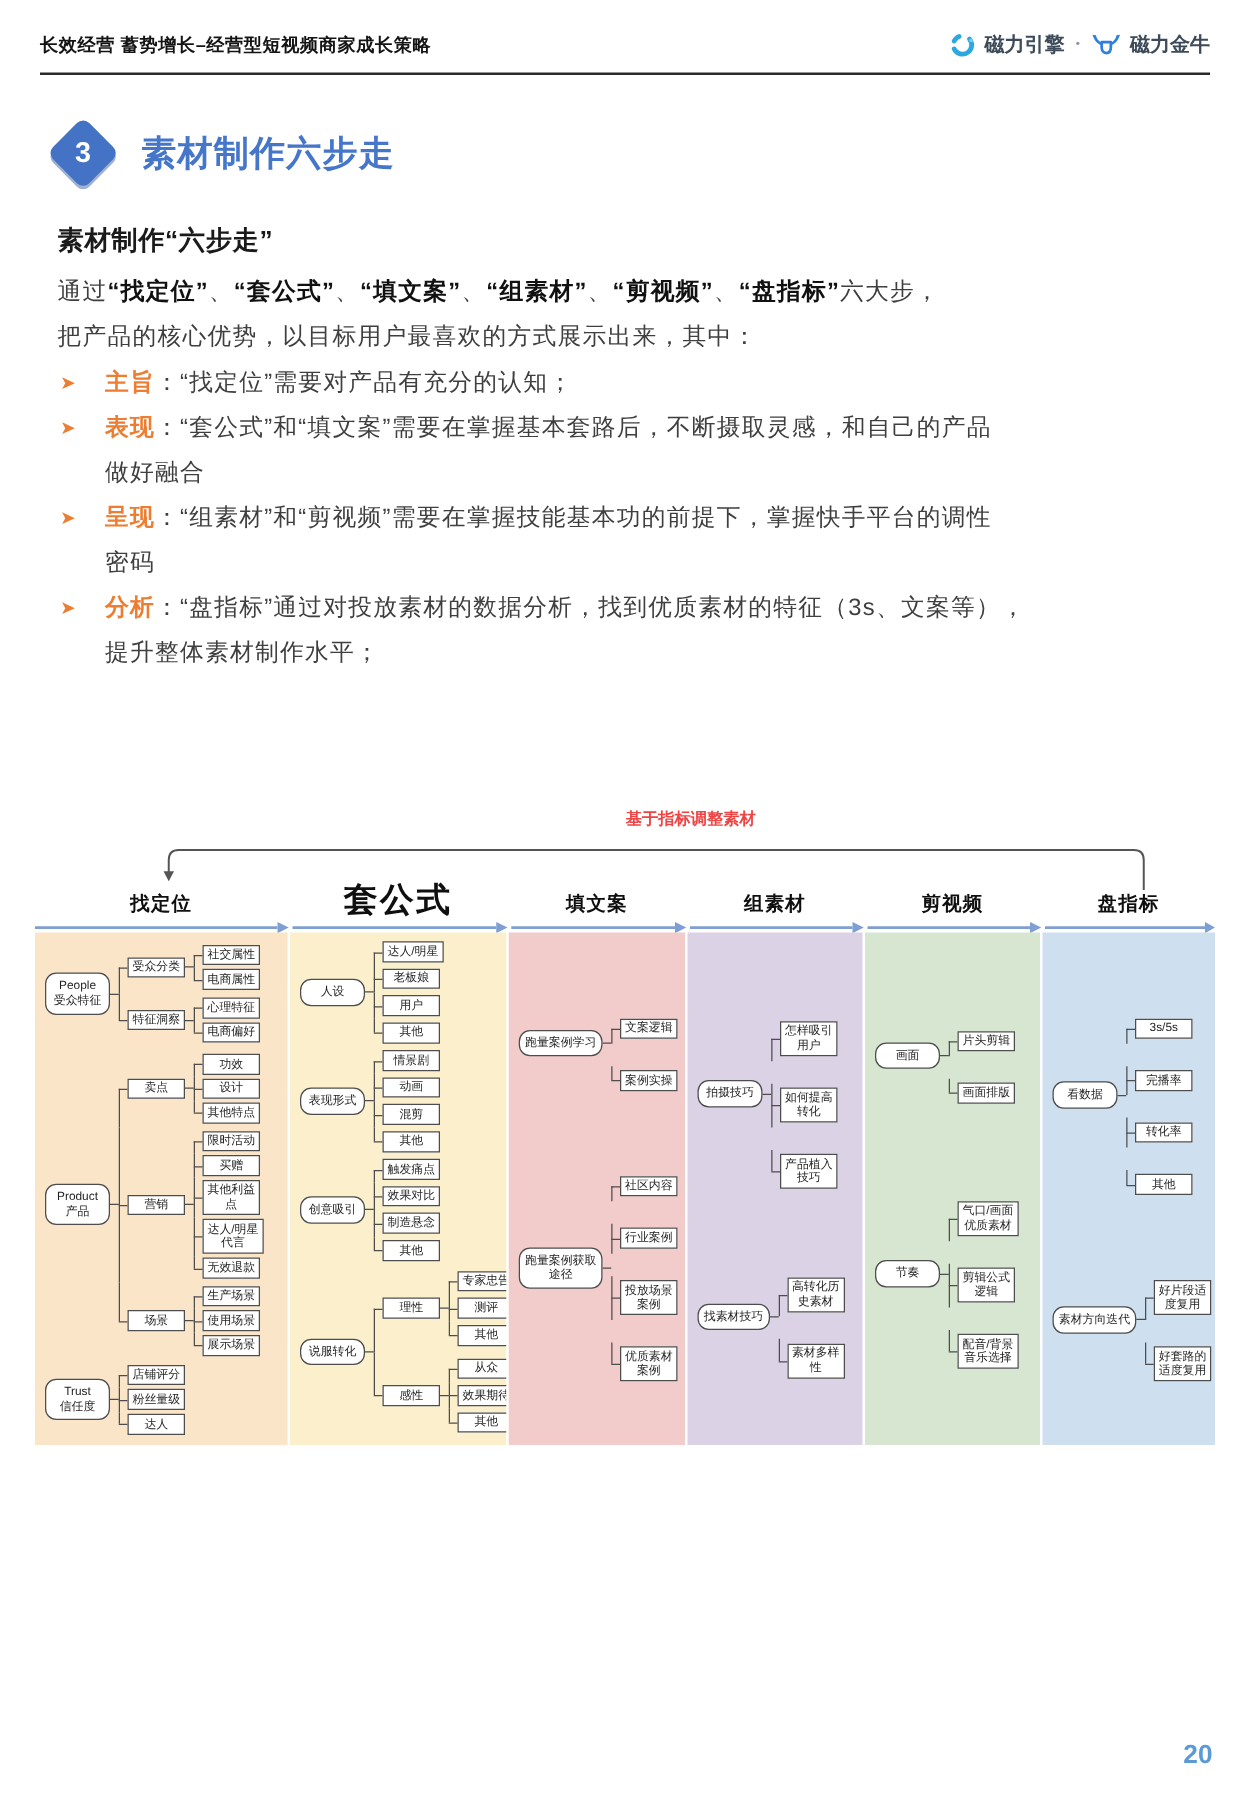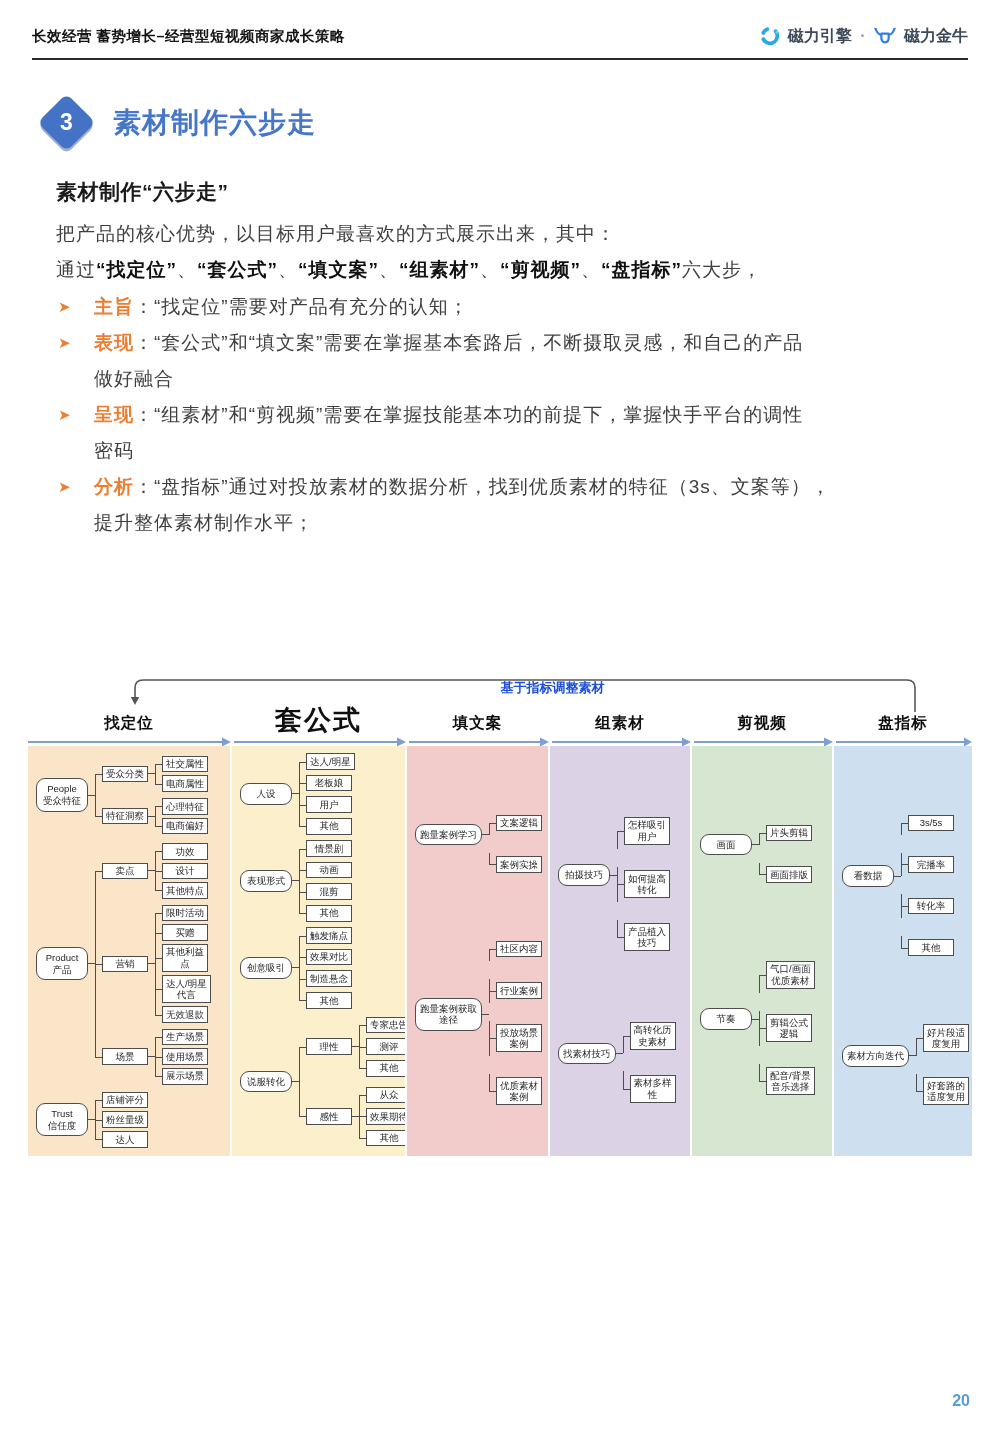--- a/index.html
+++ b/index.html
@@ -17,35 +17,35 @@
 
   
   .section-head{position:absolute;left:46px;top:102px;display:flex;align-items:center;gap:26px;}
   .diamond{width:41px;height:41px;background:#4472C4;transform:rotate(45deg);border-radius:7px;
            display:flex;align-items:center;justify-content:center;
            box-shadow:2px 2px 0 rgba(47,84,150,.45);}
   .diamond span{transform:rotate(-45deg);color:#fff;font-size:23px;font-weight:bold;}
   .section-title{font-size:28px;font-weight:bold;color:#4576C9;letter-spacing:1px;}
 
   
-  .content{position:absolute;left:56px;top:178px;width:886px;}
+  .content{position:absolute;left:46px;top:178px;width:886px;}
   .subheading{font-size:21px;font-weight:bold;color:#1a1a1a;margin:0 0 10px;letter-spacing:.5px;}
   .intro{font-size:19px;line-height:36px;color:#3f3f3f;margin:0;letter-spacing:1px;}
   .intro .b{font-weight:bold;color:#111;}
   ul.bullets{list-style:none;margin:1px 0 0;padding:0;}
   .bullets li{position:relative;padding-left:38px;font-size:19px;line-height:36px;color:#3f3f3f;letter-spacing:1px;}
   .bullets .marker{position:absolute;left:2px;top:0;color:#ED7D31;font-size:15px;}
   .bullets .blabel{color:#ED7D31;font-weight:bold;}
   .btext{white-space:pre-wrap;}
 
   
   #diagram{position:absolute;left:28px;top:556px;width:944px;height:604px;}
   .dtitle{text-align:center;font-size:32px;font-weight:bold;color:#0f0f0f;letter-spacing:2px;padding-top:6px;}
   .feedback-label{position:absolute;top:90px;left:0;width:100%;text-align:center;text-indent:105px;
-                  font-size:13px;font-weight:bold;color:#1d4ed8;margin-top:33px;}
+                  font-size:13px;font-weight:bold;color:#ef4444;}
   svg.feedback{position:absolute;top:112px;left:0;}
   .dheaders{position:absolute;top:146px;left:0;width:944px;height:36px;display:flex;gap:2px;align-items:flex-end;}
   .header-cell{box-sizing:border-box;display:flex;justify-content:center;
                font-weight:bold;font-size:15.5px;color:#0f0f0f;padding-bottom:4px;letter-spacing:1px;}
   .header-cell.big{font-size:27px;padding-bottom:0;letter-spacing:2px;}
   svg.flowline{position:absolute;top:180px;left:0;}
   .dcols{position:absolute;top:190px;left:0;width:944px;height:410px;display:flex;gap:2px;}
   .col{box-sizing:border-box;height:410px;display:flex;flex-direction:column;align-items:flex-start;
        justify-content:space-evenly;padding:4px 2px 4px 8px;overflow:hidden;}
   .dheaders > :nth-child(1),.dcols > :nth-child(1){width:202px;}
@@ -66,21 +66,21 @@
   .kid{display:flex;align-items:center;position:relative;padding:1.5px 0 1.5px 7px;}
   .col:nth-child(n+3) .kid{padding-top:3.5px;padding-bottom:3.5px;margin-top:18px;}
   .col:nth-child(2) .kid{padding-top:2.5px;padding-bottom:2.5px;}
   .kid::before{content:'';position:absolute;left:0;top:50%;width:7px;border-top:1.3px solid #4d4d4d;}
   .kid::after{content:'';position:absolute;left:0;top:0;height:100%;border-left:1.3px solid #4d4d4d;}
   .kid:first-child::after{top:50%;height:50%;}
   .kid:last-child::after{height:50%;}
   .kid:only-child::after{display:none;}
 
   
-  .page-number{position:absolute;right:30px;top:1392px;font-size:16px;font-weight:bold;color:#5B9BD5;}
+  .page-number{position:absolute;right:30px;top:1392px;font-size:21px;font-weight:bold;color:#5B9BD5;}
 </style>
 </head>
 <body>
 
 <div class="page">
 
   <div class="pg-header">
     <div class="pg-header-title">长效经营 蓄势增长–经营型短视频商家成长策略</div>
     <div class="brand">
       <span>
@@ -104,22 +104,22 @@
 
   <div class="section-head">
     <div class="diamond">
       <span>3</span>
     </div>
     <div class="section-title">素材制作六步走</div>
   </div>
 
   <div class="content">
     <h2 class="subheading">素材制作“六步走”</h2>
+    <p class="intro"><span>通过</span><span class="b">“找定位”</span><span>、</span><span class="b">“套公式”</span><span>、</span><span class="b">“填文案”</span><span>、</span><span class="b">“组素材”</span><span>、</span><span class="b">“剪视频”</span><span>、</span><span class="b">“盘指标”</span><span>六大步，</span></p>
     <p class="intro">把产品的核心优势，以目标用户最喜欢的方式展示出来，其中：</p>
-    <p class="intro"><span>通过</span><span class="b">“找定位”</span><span>、</span><span class="b">“套公式”</span><span>、</span><span class="b">“填文案”</span><span>、</span><span class="b">“组素材”</span><span>、</span><span class="b">“剪视频”</span><span>、</span><span class="b">“盘指标”</span><span>六大步，</span></p>
     <ul class="bullets">
       <li>
         <span class="marker">➤</span>
         <span class="blabel">主旨</span><span class="btext">：“找定位”需要对产品有充分的认知；</span>
       </li>
       <li>
         <span class="marker">➤</span>
         <span class="blabel">表现</span><span class="btext">：“套公式”和“填文案”需要在掌握基本套路后，不断摄取灵感，和自己的产品
 做好融合</span>
       </li>

